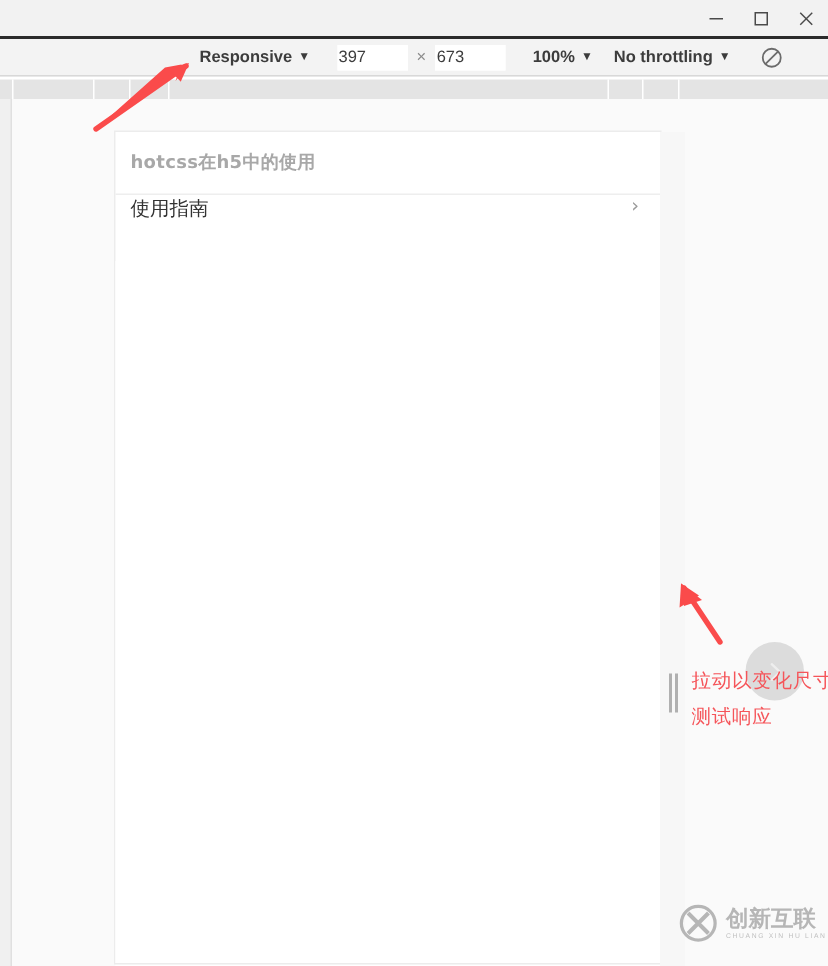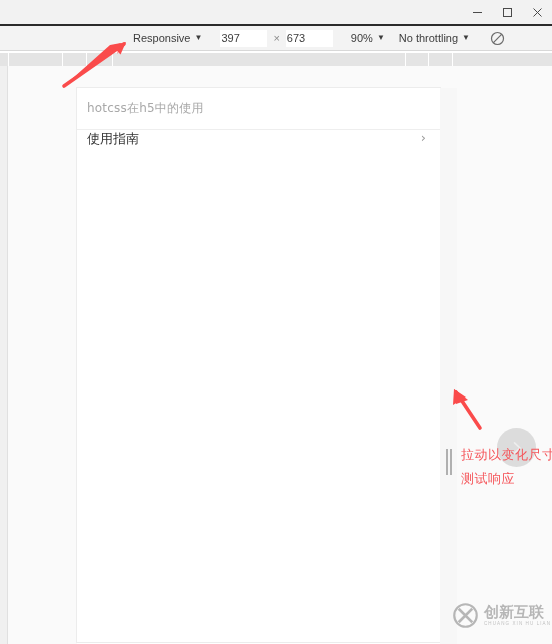--- a/index.html
+++ b/index.html
@@ -74,20 +74,21 @@
     font-size: 11px;
     color: #3c3c3c;
     display: flex;
     align-items: center;
     white-space: nowrap;
     height: 19px;
     line-height: 19px;
     padding: 0 2px;
     cursor: default;
     user-select: none;
+    font-weight: bold;
   }
   .caret {
     display: inline-block;
     margin-left: 4px;
     font-size: 8px;
     color: #3c3c3c;
     transform: translateY(-1px);
   }
   .dt-input {
     width: 47px;
@@ -171,20 +172,21 @@
     background: #ffffff;
     box-shadow: 0 0 0 1px #ececec;
   }
   .card-header {
     height: 42px;
     display: flex;
     align-items: center;
     padding: 0 0 0 10px;
     border-bottom: 1px solid #eeeeee;
     box-sizing: border-box;
+    font-weight: bold;
   }
   .card-header-text {
     font-size: 12px;
     color: #a8a8a8;
     font-family: "DejaVu Sans", "Liberation Sans", sans-serif;
     letter-spacing: 0.2px;
   }
   .card-row {
     height: 44px;
     display: flex;
@@ -346,21 +348,21 @@
 
     <div class="gap-md"></div>
 
     <input class="dt-input" type="text" value="397" style="">
     <span class="dt-x">×</span>
     <input class="dt-input" type="text" value="673" style="">
 
     <div class="gap-md"></div>
 
     <div class="dt-item">
-      <span>90%</span>
+      <span>100%</span>
       <span class="caret">▼</span>
     </div>
 
     <div class="gap-sm"></div>
 
     <div class="dt-item">
       <span>No throttling</span>
       <span class="caret">▼</span>
     </div>
 

